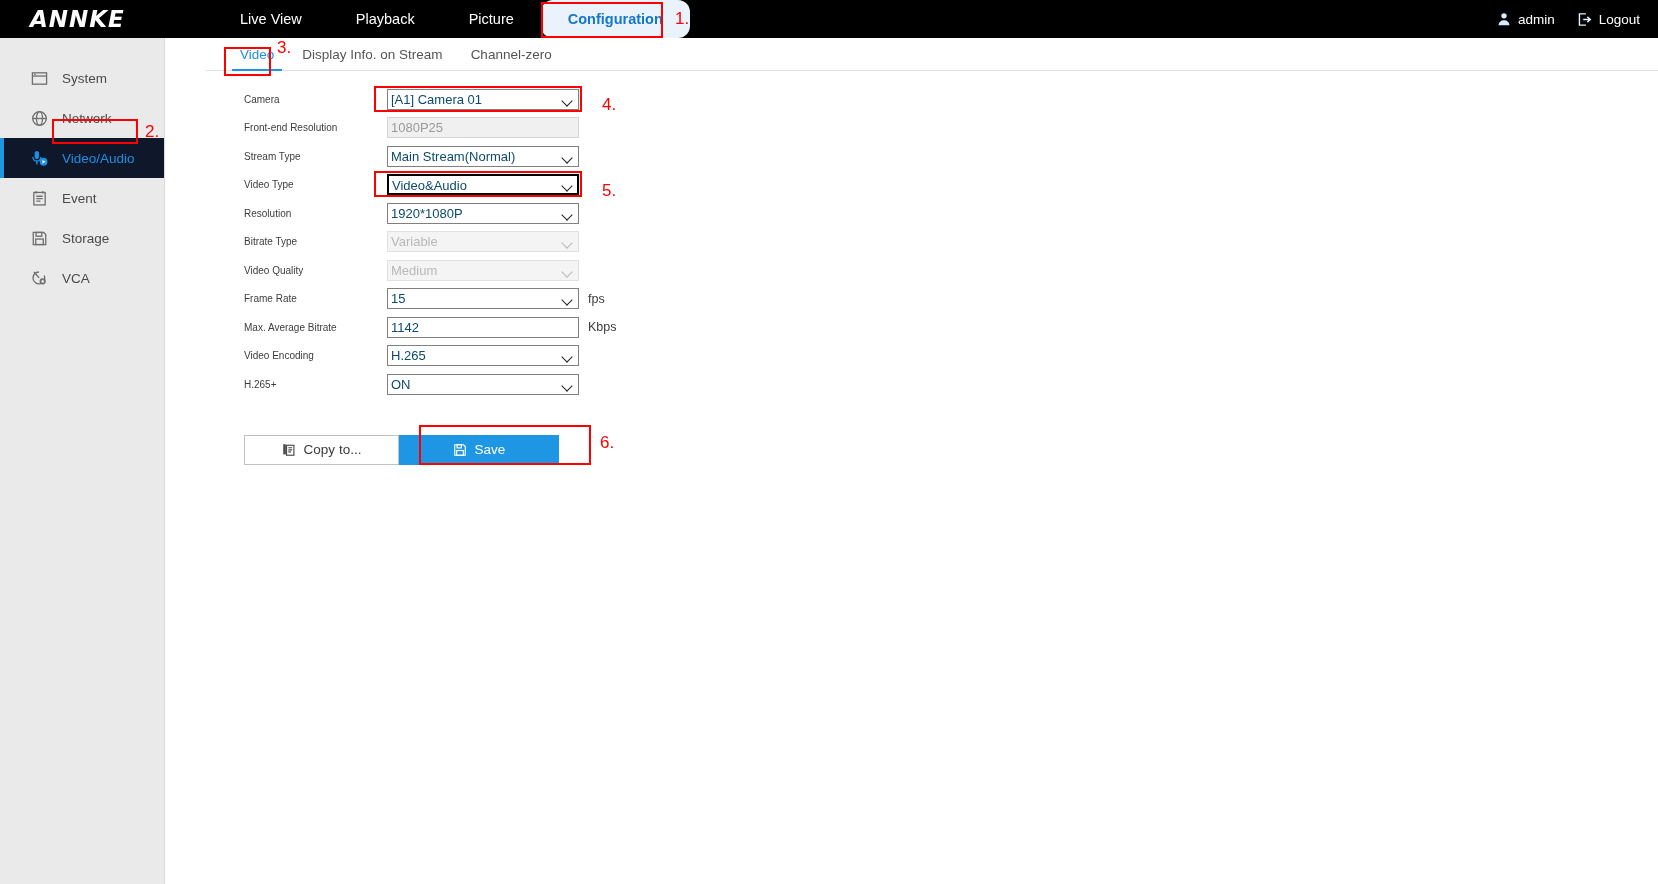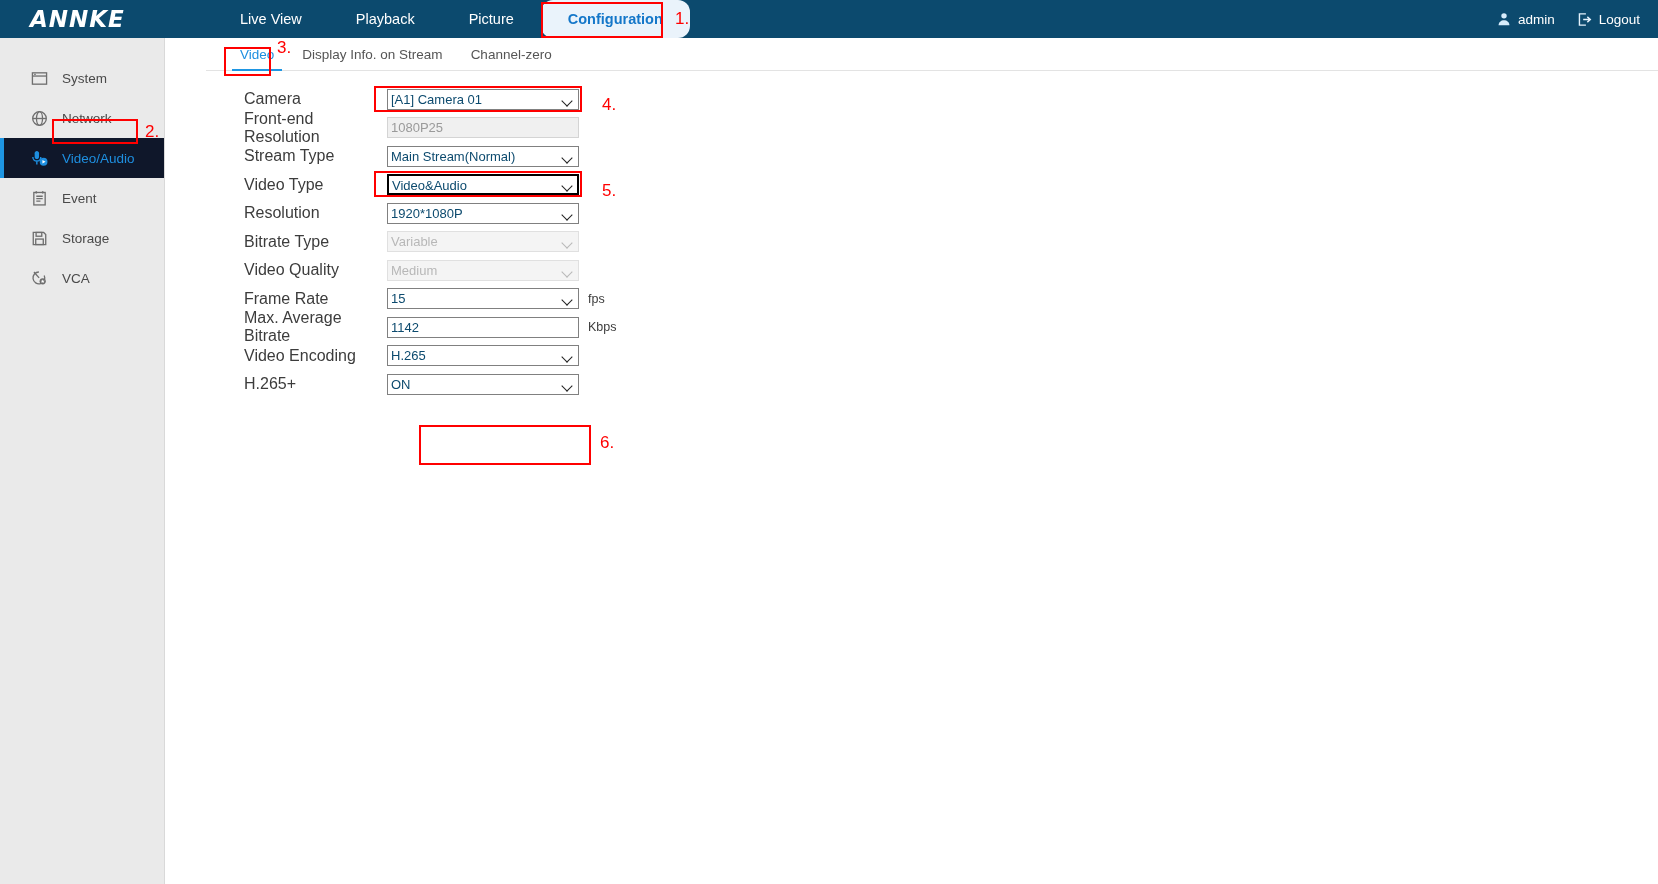--- a/index.html
+++ b/index.html
@@ -16,21 +16,21 @@
     overflow: hidden;
     position: relative;
   }
 
   
   #topbar {
     position: absolute;
     left: 0; top: 0;
     width: 1658px;
     height: 38px;
-    background: #0c4a6e;
+    background: #000000;
     display: flex;
     align-items: stretch;
   }
   #logo {
     width: 205px;
     display: flex;
     align-items: center;
     padding-left: 30px;
     box-sizing: border-box;
   }
@@ -165,21 +165,21 @@
     padding: 14px 0 0 38px;
   }
   .frow {
     height: 28.5px;
     display: flex;
     align-items: center;
   }
   .flabel {
     width: 143px;
     flex: 0 0 auto;
-    font-size: 16px;
+    font-size: 10px;
     color: #3c3c3c;
   }
   .fctrl {
     width: 192px;
     flex: 0 0 auto;
     position: relative;
   }
   .fctrl select,
   .fctrl input {
     width: 192px;
@@ -503,20 +503,42 @@
       <div class="flabel">H.265+</div>
       <div class="fctrl sel">
         <select>
           <option>ON</option>
         </select>
       </div>
     </div>
 
   </div>
 
+  <div id="btnrow">
+    <div class="btn" id="copyto">
+      <span>
+        <svg class="svgicon" width="14" height="14" viewBox="0 0 16 16" fill="none" stroke="#4a4a4a" stroke-width="1.3">
+          <rect x="1.4" y="1.4" width="3" height="11.6" fill="#4a4a4a" stroke="none"></rect>
+          <rect x="5.2" y="2.6" width="8.4" height="11.4"></rect>
+          <path d="M7.2 5.4h4.4M7.2 7.8h4.4M7.2 10.2h3"></path>
+        </svg>
+      </span>
+      <span>Copy to...</span>
+    </div>
+    <div class="btn" id="savebtn">
+      <span>
+        <svg class="svgicon" width="14" height="14" viewBox="0 0 16 16" fill="none" stroke="#ffffff" stroke-width="1.3">
+          <path d="M2 2h10l2 2v10H2z"></path>
+          <rect x="4.6" y="2" width="5" height="3.6"></rect>
+          <rect x="4.2" y="8.6" width="7.6" height="5.4"></rect>
+        </svg>
+      </span>
+      <span>Save</span>
+    </div>
+  </div>
 
 </div>
 
 <div class="anno-box" style="left:541px; top:2px; width:122px; height:36px;"></div>
 <div class="anno-num" style="left:675px; top:9px;">1.</div>
 
 <div class="anno-box" style="left:52px; top:119px; width:86px; height:25px;"></div>
 <div class="anno-num" style="left:145px; top:122px;">2.</div>
 
 <div class="anno-box" style="left:224px; top:47px; width:47px; height:29px;"></div>

